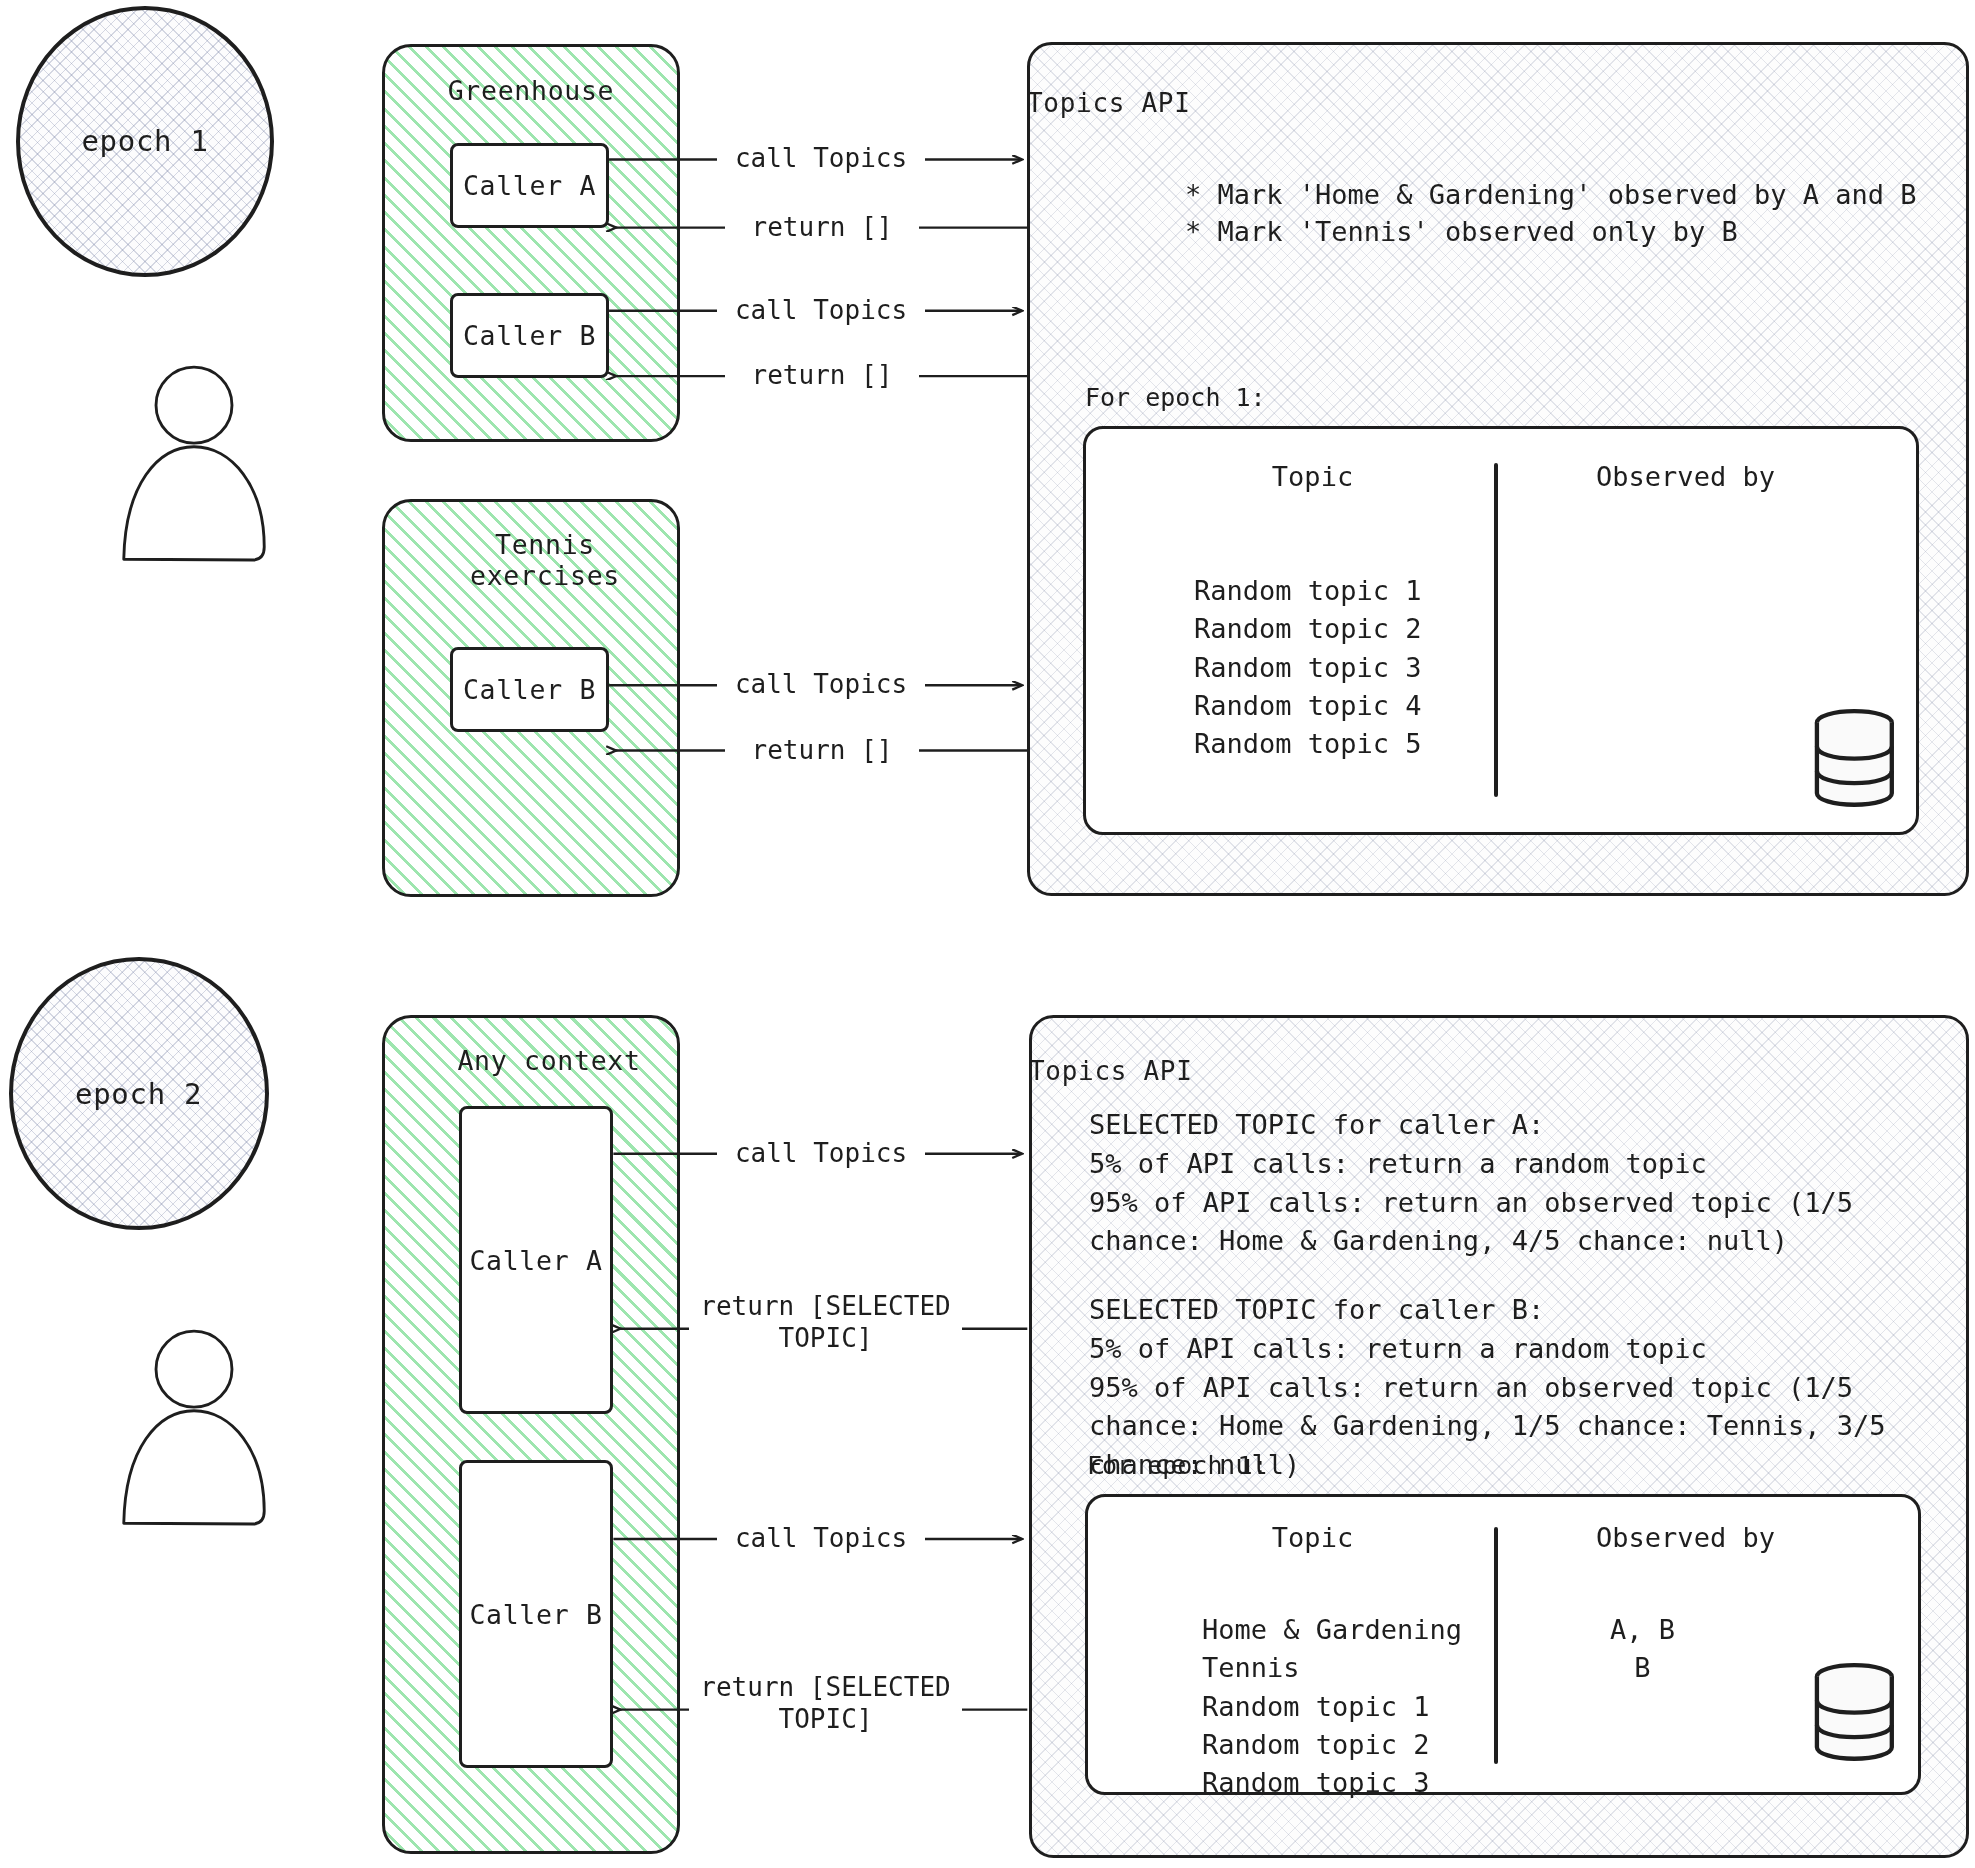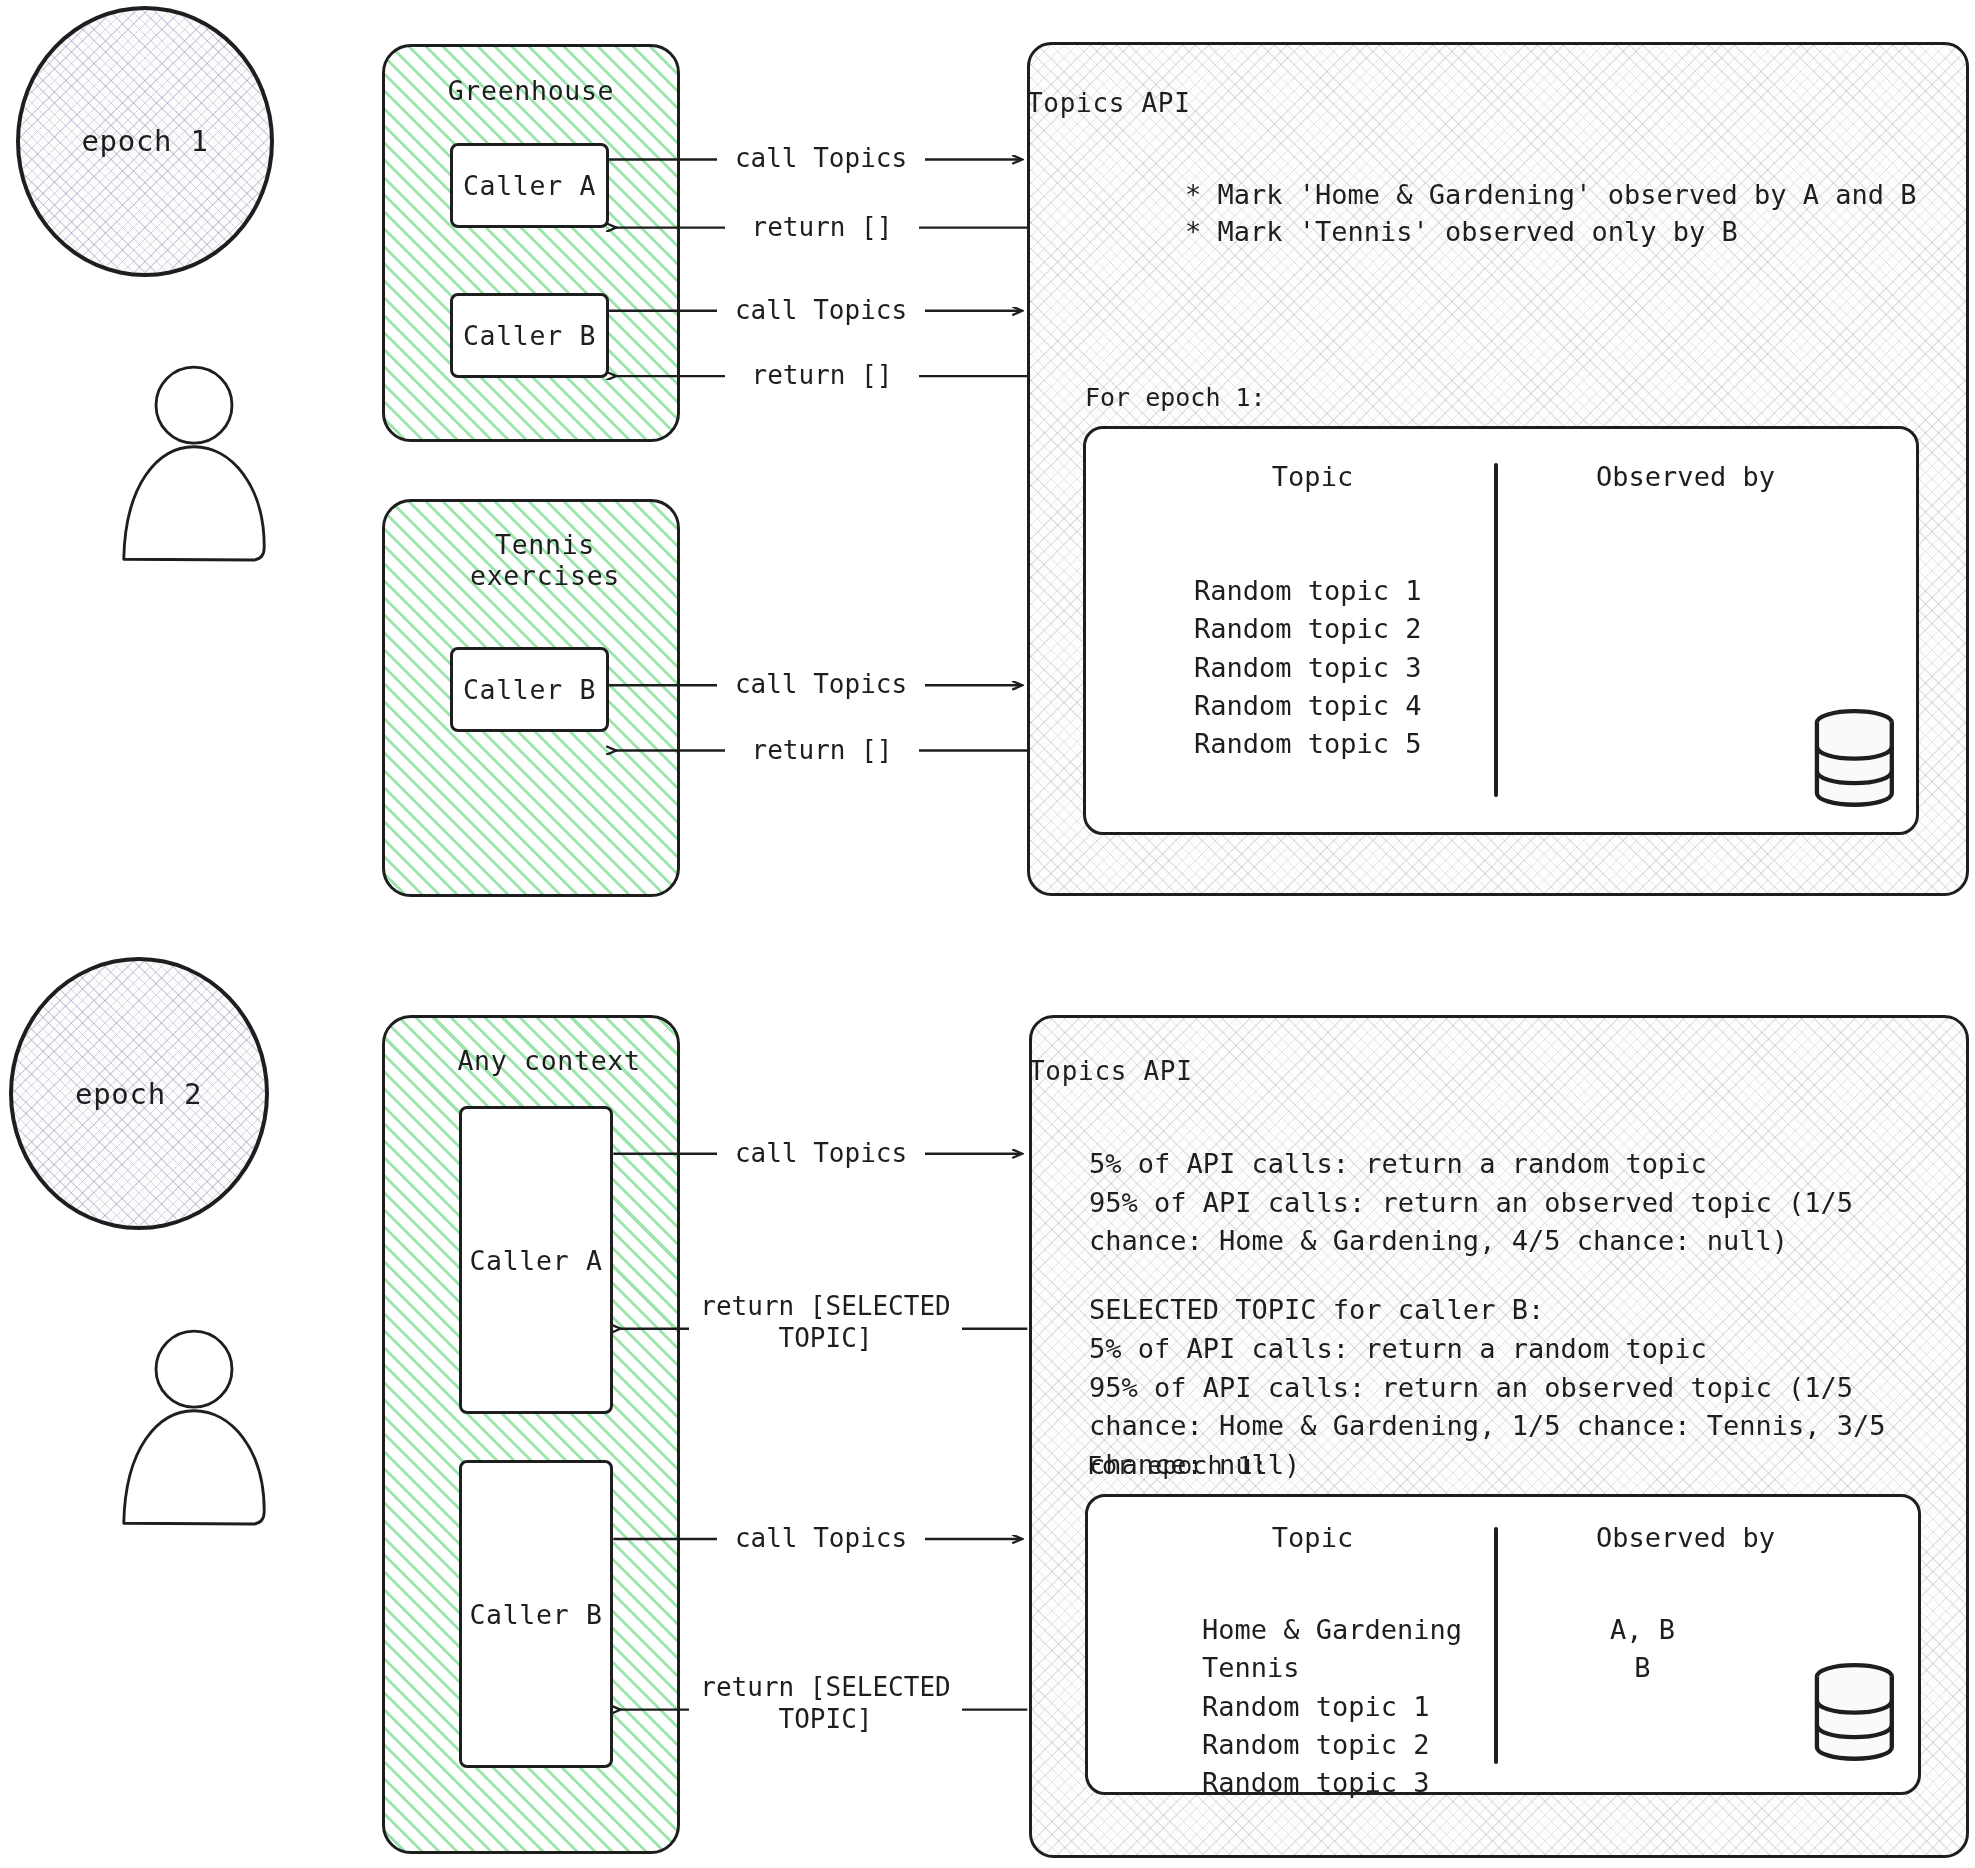--- a/index.html
+++ b/index.html
@@ -269,20 +269,21 @@
   <div class="arrow-label" style="left:689px;top:1291px;width:273px;background:#fff;">return [SELECTED
 TOPIC]</div>
   <div class="arrow-label" style="left:717px;top:1523px;width:208px;background:#fff;">call Topics</div>
   <div class="arrow-label" style="left:689px;top:1672px;width:273px;background:#fff;">return [SELECTED
 TOPIC]</div>
 
   <div class="rr cross-zone" style="left:1029px;top:1015px;width:940px;height:843px;">
   </div>
   <div class="api-title" style="left:1029px;top:1056px;width:940px;">Topics API</div>
 
+  <div class="para" style="left:1089px;top:1106px;width:854px;">SELECTED TOPIC for caller A:</div>
   <div class="para" style="left:1089px;top:1145px;width:854px;">5% of API calls: return a random topic</div>
   <div class="para" style="left:1089px;top:1184px;width:868px;">95% of API calls: return an observed topic (1/5 chance: Home &amp; Gardening, 4/5 chance: null)</div>
 
   <div class="para" style="left:1089px;top:1291px;width:854px;">SELECTED TOPIC for caller B:</div>
   <div class="para" style="left:1089px;top:1330px;width:854px;">5% of API calls: return a random topic</div>
   <div class="para" style="left:1089px;top:1369px;width:872px;">95% of API calls: return an observed topic (1/5 chance: Home &amp; Gardening, 1/5 chance: Tennis,  3/5 chance: null)</div>
 
   <div class="forepoch" style="left:1087px;top:1451px;">For epoch 1:</div>
 
   <div class="rr plain-white" style="left:1085px;top:1494px;width:836px;height:301px;border-radius:20px;">

